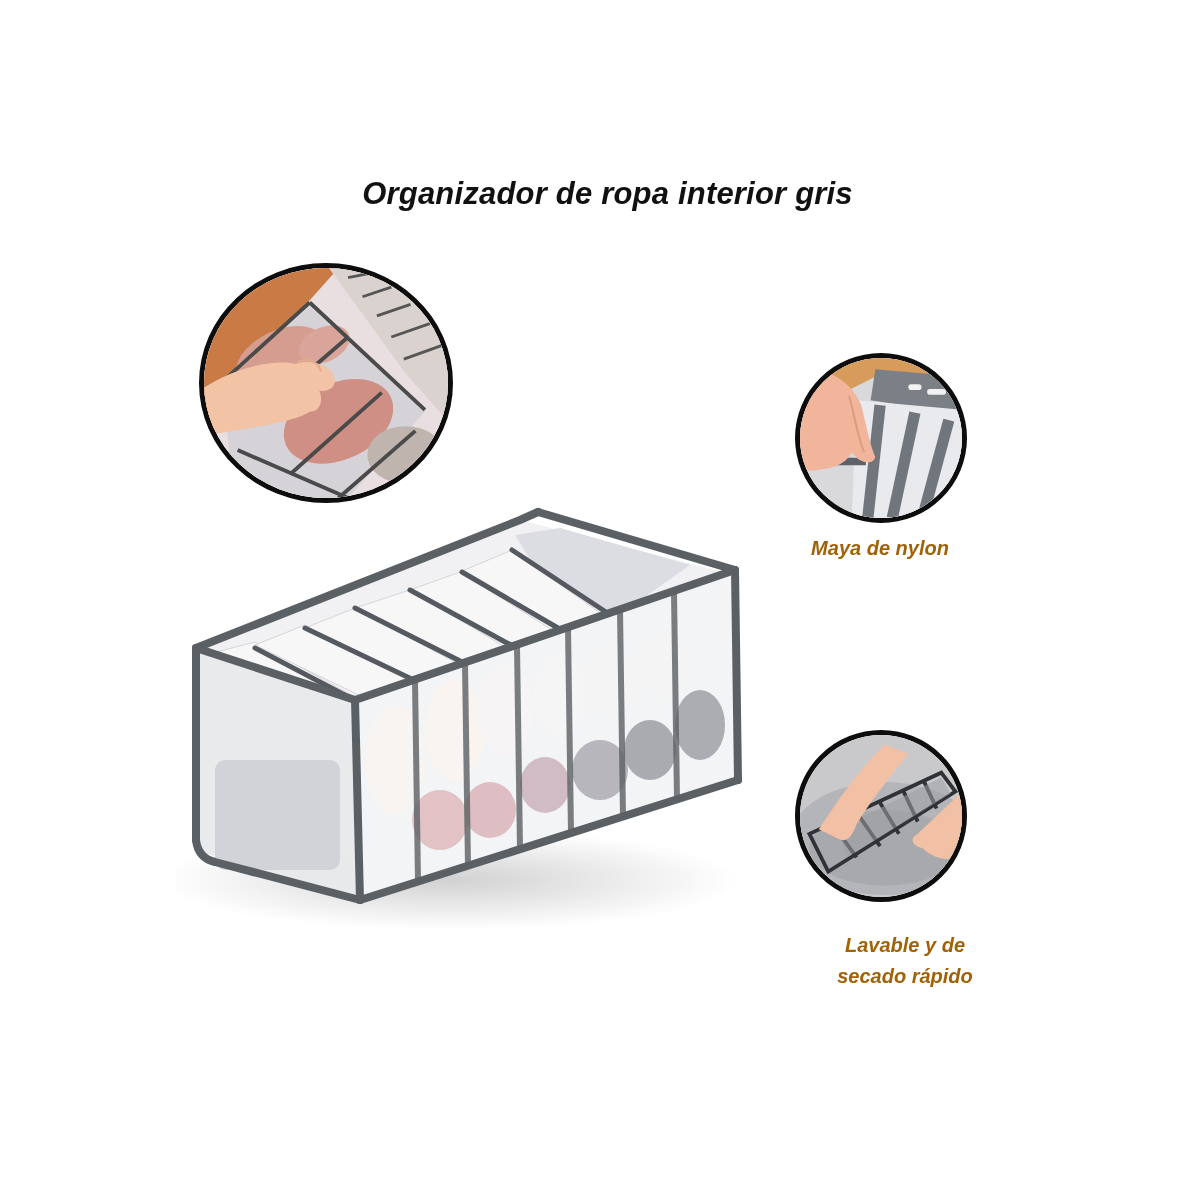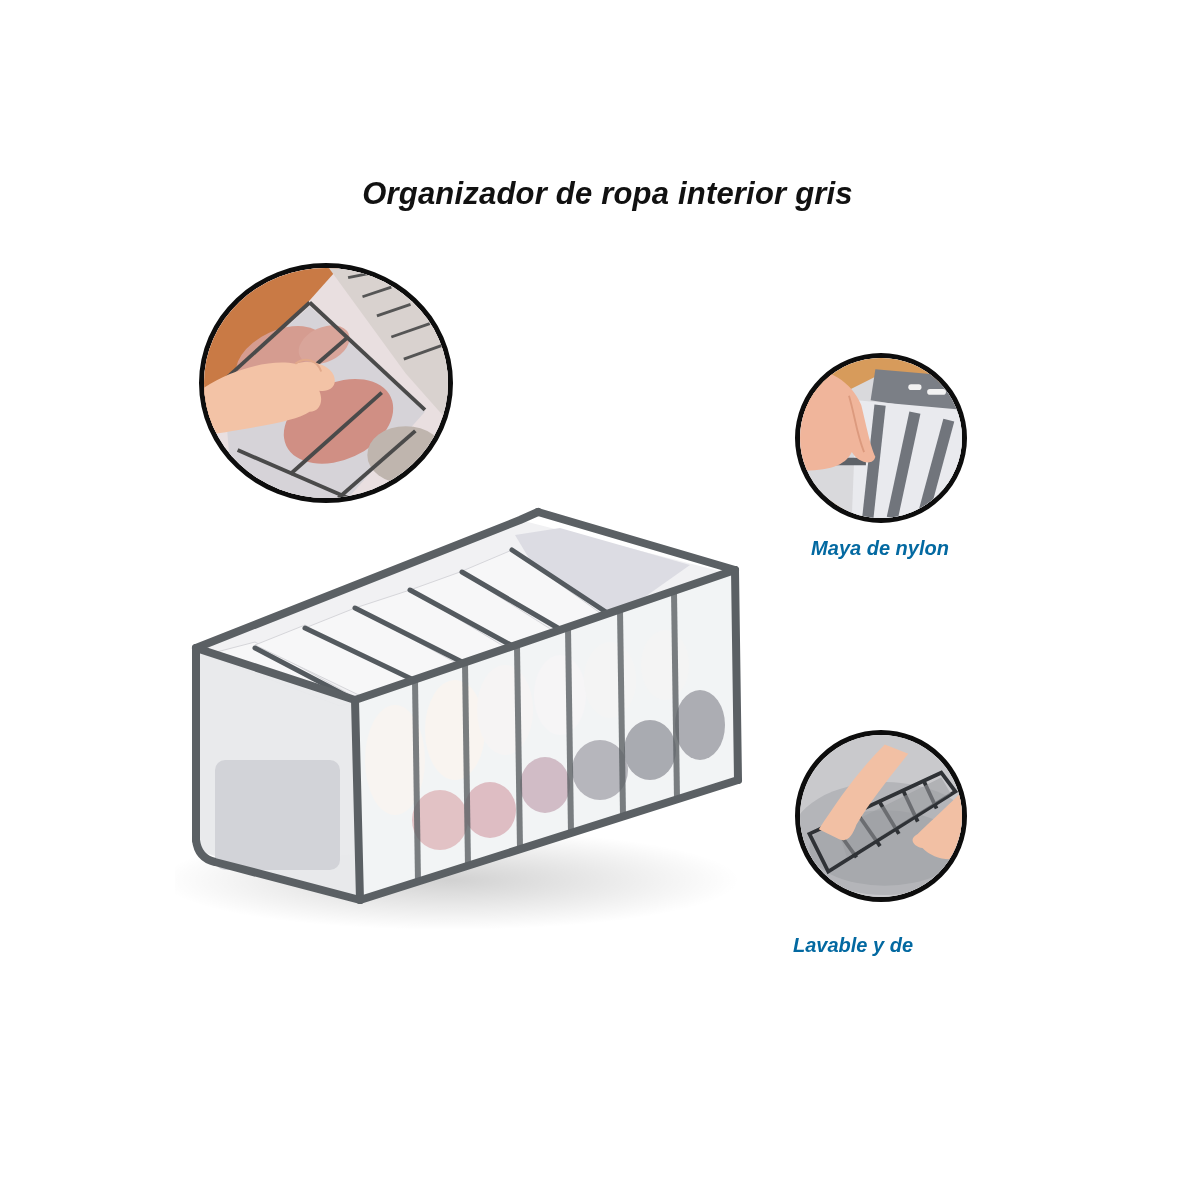--- a/index.html
+++ b/index.html
@@ -10,21 +10,21 @@
   .title {
     position: absolute; left: 0; top: 176px; width: 1215px; text-align: center;
     font-size: 31px; font-weight: bold; font-style: italic; color: #111111; letter-spacing: 0.2px;
   }
   .circle {
     position: absolute; border-radius: 50%; border: 5px solid #0d0d0d; overflow: hidden; box-sizing: border-box;
   }
   .circle svg { width: 100%; height: 100%; display: block; }
   .caption {
     position: absolute; text-align: center; width: 240px;
-    font-size: 20px; font-weight: bold; font-style: italic; color: #0369a1; line-height: 31px;
+    font-size: 20px; font-weight: bold; font-style: italic; color: #a16207; line-height: 31px;
   }
   .product { position: absolute; left: 175px; top: 500px; width: 580px; height: 440px; }
   .product svg { width: 100%; height: 100%; display: block; }
 </style>
 </head>
 <body>
 
 <div class="title">Organizador de ropa interior gris</div>
 
 <div class="circle" style="left:199px; top:263px; width:254px; height:240px;">
@@ -106,22 +106,23 @@
       <line x1="110" y1="60" x2="125" y2="92"></line>
       <line x1="132" y1="50" x2="145" y2="78"></line>
     </g>
     <polygon points="40,100 150,45 160,62 50,130" fill="#9c9ea3" opacity="0.55"></polygon>
 
     <path d="M20,100 C40,70 60,40 90,10 L115,20 C95,45 75,70 60,95 C55,108 50,115 40,110 Z" fill="#f2c0a4"></path>
 
     <path d="M172,60 L172,130 C155,135 140,130 130,120 C120,118 115,110 125,105 C135,95 150,82 172,60 Z" fill="#f2c0a4"></path>
   </svg>
 </div>
-<div class="caption" style="left:733px; top:930px;">
+<div class="caption" style="left:785px; top:930px;">
   <div>Lavable y de</div>
+  <div>secado rápido</div>
 </div>
 
 <div class="product">
   <svg viewBox="175 500 580 440">
     <defs>
       <radialGradient id="shadow" cx="50%" cy="50%" r="50%">
         <stop offset="0%" stop-color="#000" stop-opacity="0.18"></stop>
         <stop offset="100%" stop-color="#000" stop-opacity="0"></stop>
       </radialGradient>
     </defs>

